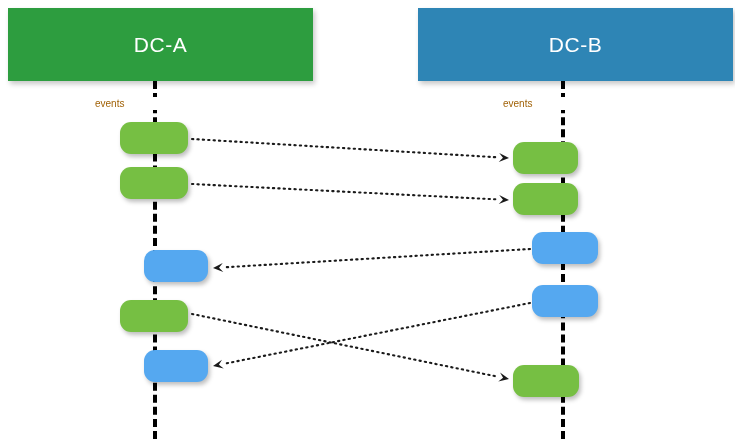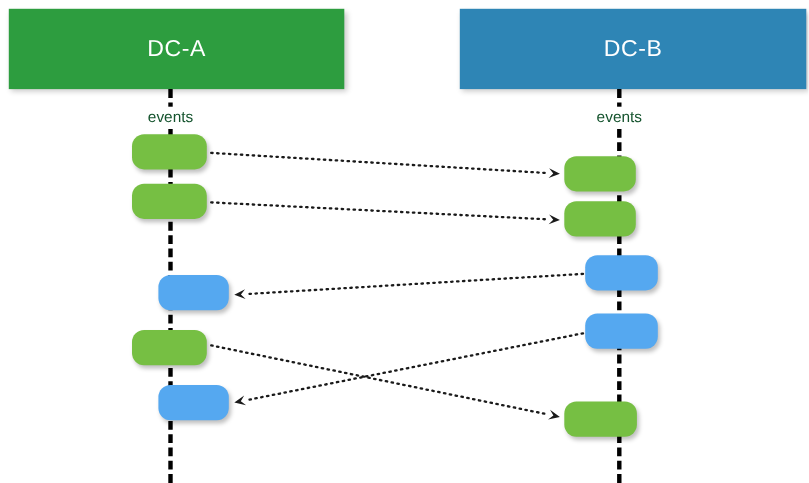--- a/index.html
+++ b/index.html
@@ -29,23 +29,22 @@
     width:0;
     border-left:4px dashed #000000;
     z-index:1;
   }
   #lifeline-a{left:153px;top:81px;height:358px;}
   #lifeline-b{left:561px;top:81px;height:358px;}
 
   
   .events-label{
     position:absolute;
-    font-size:14px;
-    color:#14532d;
-    text-align:center;
+    font-size:10px;
+    color:#a16207;
     width:120px;
     z-index:3;
     background:#ffffff;
     padding:1px 0;
   }
   #events-label-a{left:95px;top:97px;}
   #events-label-b{left:503px;top:97px;}
 
   
   .event-box{

